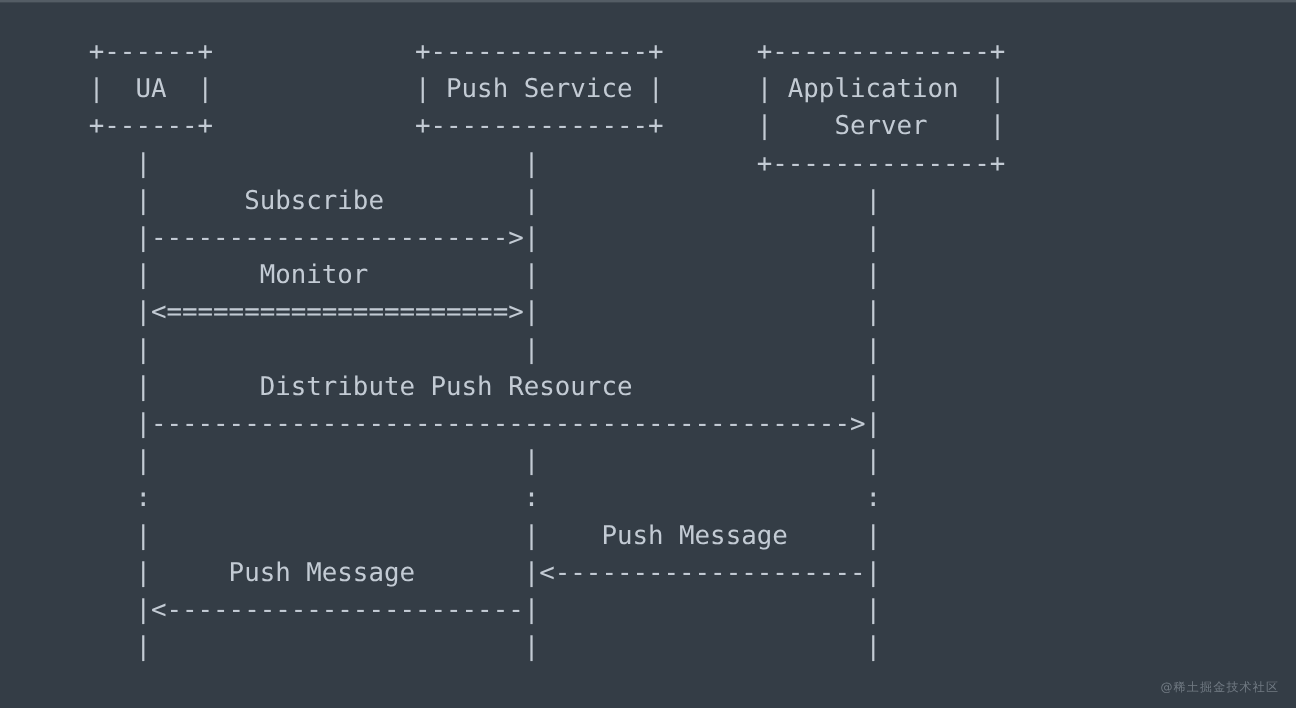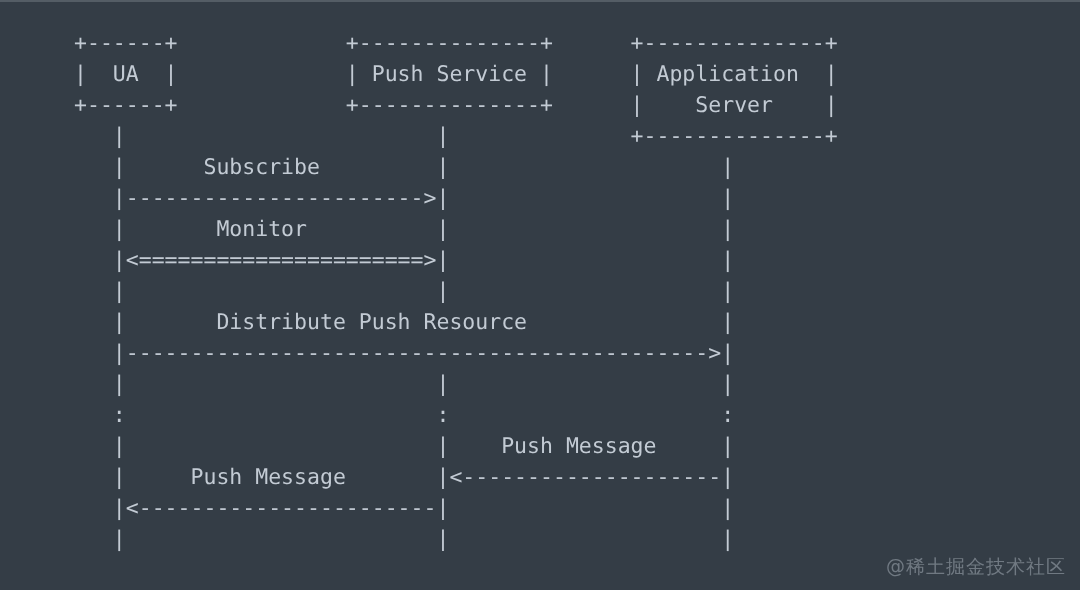--- a/index.html
+++ b/index.html
@@ -50,21 +50,21 @@
     display: block;
     white-space: pre;
     height: 31px;
   }
 
   .watermark {
     position: absolute;
     right: 14px;
     bottom: 10px;
     font-family: "DejaVu Sans", "Liberation Sans", sans-serif;
-    font-size: 19px;
+    font-size: 10px;
     letter-spacing: 1px;
     color: rgba(163, 172, 181, 0.55);
     user-select: none;
     white-space: nowrap;
   }
 </style>
 </head>
 <body>
 
 <div id="screenshot">

